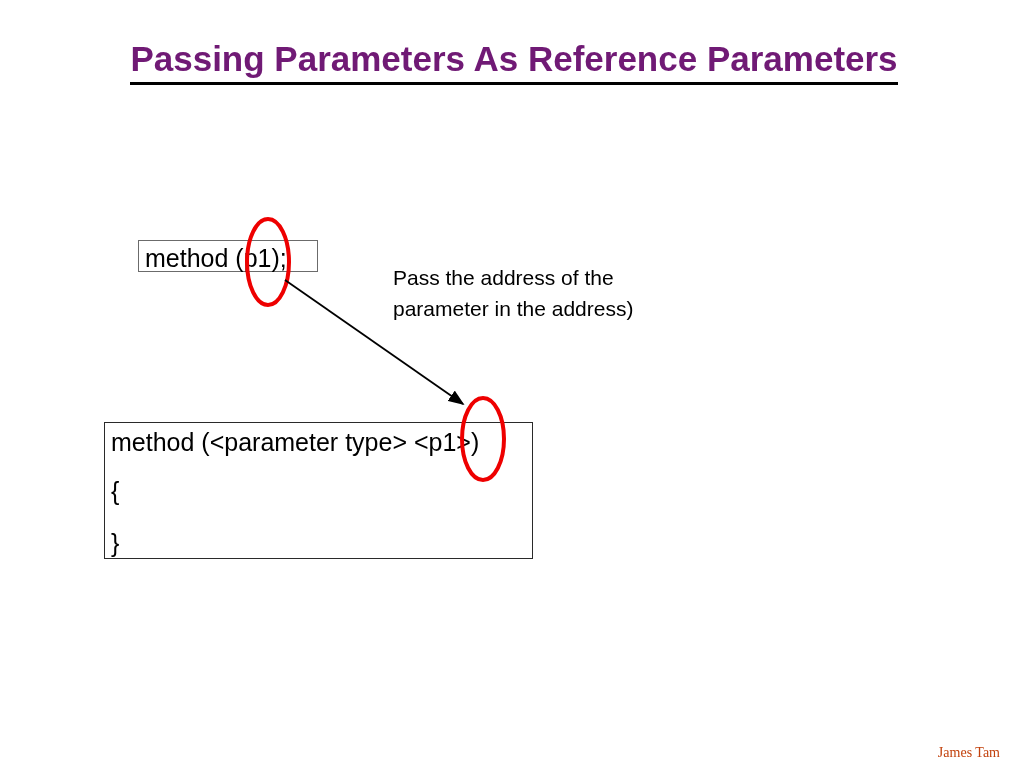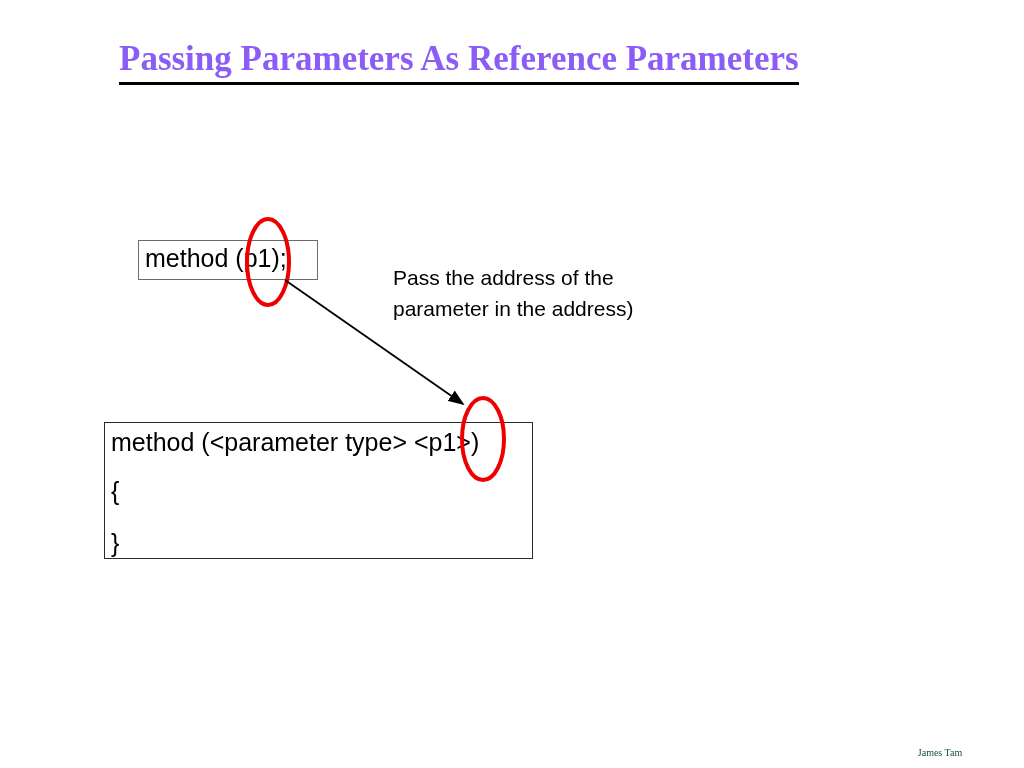--- a/index.html
+++ b/index.html
@@ -19,42 +19,42 @@
     height: 768px;
     background: #ffffff;
   }
 
   
   #slide-title {
     position: absolute;
     left: 119px;
     top: 38px;
     width: 790px;
-    text-align: left;
-    font-family: Liberation Serif, serif;
+    text-align: center;
+    font-family: Liberation Sans, sans-serif;
     font-weight: bold;
     font-size: 35px;
     line-height: 42px;
-    color: #8b5cf6;
+    color: #701a75;
     letter-spacing: 0px;
     white-space: nowrap;
   }
   #slide-title .title-text {
     border-bottom: 3px solid #000000;
     padding-bottom: 2px;
     display: inline-block;
   }
 
   
   #call-box {
     position: absolute;
     left: 138px;
     top: 240px;
     width: 180px;
-    height: 40px;
+    height: 32px;
     border: 1px solid #6b6b6b;
     box-sizing: border-box;
     background: #ffffff;
   }
   #call-box .code-line {
     position: absolute;
     left: 6px;
     top: 3px;
     font-size: 25px;
     line-height: 28px;
@@ -125,25 +125,25 @@
     height: 150px;
     overflow: visible;
   }
 
   
   #footer-credit {
     position: absolute;
     left: 880px;
     top: 745px;
     width: 120px;
-    text-align: center;
+    text-align: right;
     font-family: "Liberation Serif", "DejaVu Serif", serif;
-    font-size: 10px;
+    font-size: 14px;
     line-height: 16px;
-    color: #14532d;
+    color: #c2410c;
   }
 </style>
 </head>
 <body>
 
 <div id="slide">
 
   <div id="slide-title">
     <span class="title-text">Passing Parameters As Reference Parameters</span>
   </div>

